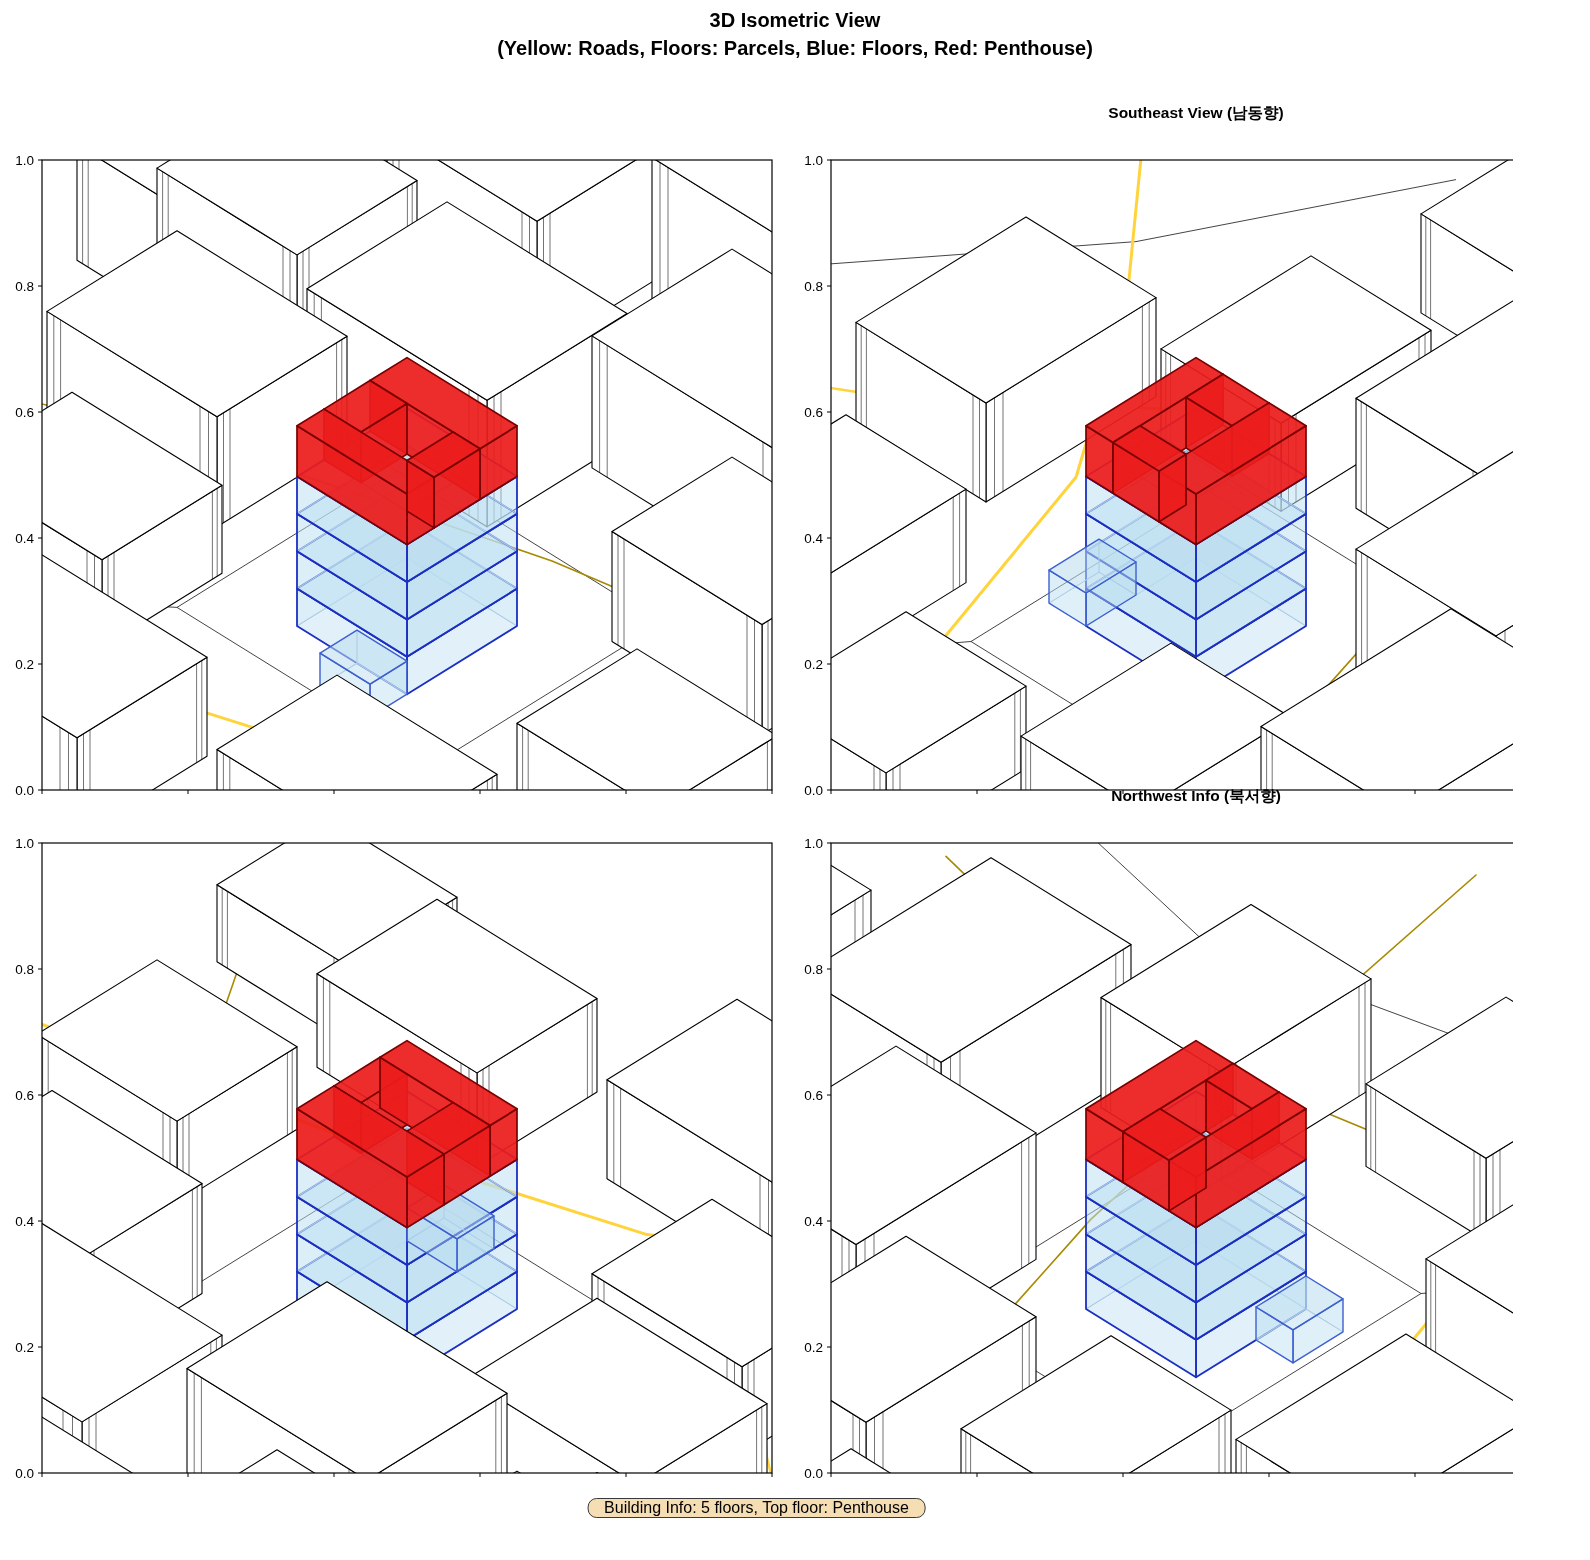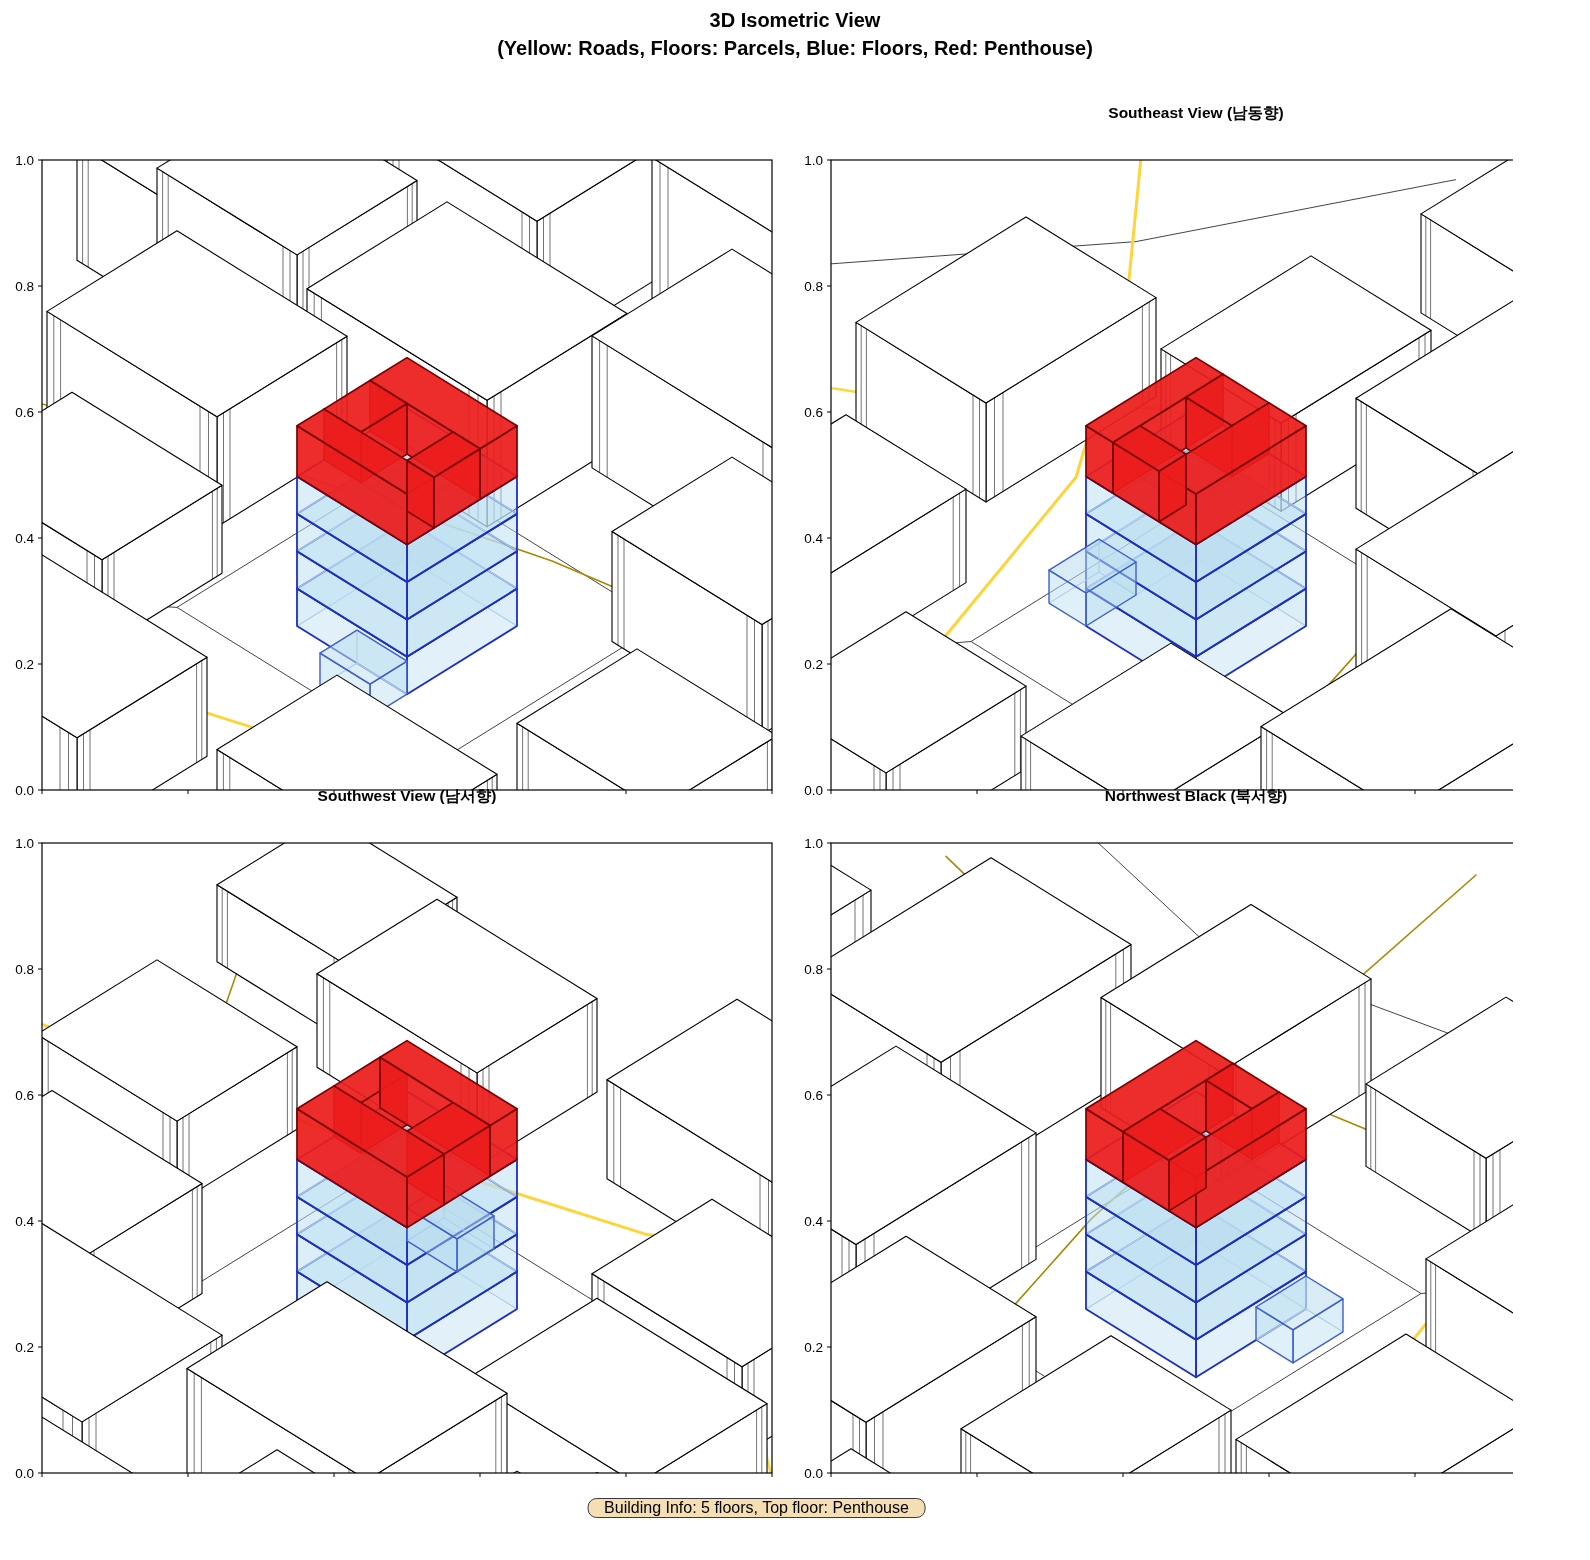--- a/index.html
+++ b/index.html
@@ -613,21 +613,20 @@
         <text x="629" y="684" text-anchor="middle" font-size="13.5" fill="#000000">0.8</text>
         <path d="M41 161L45 161" stroke="#000" stroke-width="1"></path>
         <text x="37" y="165.5" text-anchor="end" font-size="13.5" fill="#000000">0.8</text>
         <path d="M775 665L775 669" stroke="#000" stroke-width="1"></path>
         <text x="775" y="684" text-anchor="middle" font-size="13.5" fill="#000000">1.0</text>
         <path d="M41 35L45 35" stroke="#000" stroke-width="1"></path>
         <text x="37" y="39.5" text-anchor="end" font-size="13.5" fill="#000000">1.0</text>
       </svg>
   </div>
   <div class="panel" style="left:-3px;top:778px;">
-    <div class="ptitle">Southwest View (남서향)</div>
     <svg class="plot" width="790" height="673" viewBox="0 0 790 673">
         <rect x="45" y="35" width="730" height="630" fill="#FFFFFF"></rect>
         <defs>
           <clipPath id="clip2">
             <rect x="45" y="35" width="730" height="630"></rect>
           </clipPath>
         </defs>
         <g clip-path="url(#clip2)">
           <path d="M410.0 662.2L155.0 504.1L385.0 361.5L640.0 519.6L410.0 662.2" fill="none" stroke="#2F2F2F" stroke-width="0.9"></path>
           <path d="M155.0 504.1L-15.0 504.1" fill="none" stroke="#2F2F2F" stroke-width="0.9"></path>
@@ -911,21 +910,21 @@
         <text x="629" y="684" text-anchor="middle" font-size="13.5" fill="#000000">0.8</text>
         <path d="M41 161L45 161" stroke="#000" stroke-width="1"></path>
         <text x="37" y="165.5" text-anchor="end" font-size="13.5" fill="#000000">0.8</text>
         <path d="M775 665L775 669" stroke="#000" stroke-width="1"></path>
         <text x="775" y="684" text-anchor="middle" font-size="13.5" fill="#000000">1.0</text>
         <path d="M41 35L45 35" stroke="#000" stroke-width="1"></path>
         <text x="37" y="39.5" text-anchor="end" font-size="13.5" fill="#000000">1.0</text>
       </svg>
   </div>
   <div class="panel" style="left:786px;top:778px;">
-    <div class="ptitle">Northwest Black (북서향)</div>
+    <div class="ptitle">Northwest Info (북서향)</div>
     <svg class="plot" width="790" height="673" viewBox="0 0 790 673">
         <rect x="45" y="35" width="730" height="630" fill="#FFFFFF"></rect>
         <defs>
           <clipPath id="clip3">
             <rect x="45" y="35" width="730" height="630"></rect>
           </clipPath>
         </defs>
         <g clip-path="url(#clip3)">
           <path d="M150.0 501.0L405.0 342.9L635.0 485.5L380.0 643.6L150.0 501.0" fill="none" stroke="#2F2F2F" stroke-width="0.9"></path>
           <path d="M405.0 342.9L405.0 237.5" fill="none" stroke="#2F2F2F" stroke-width="0.9"></path>

